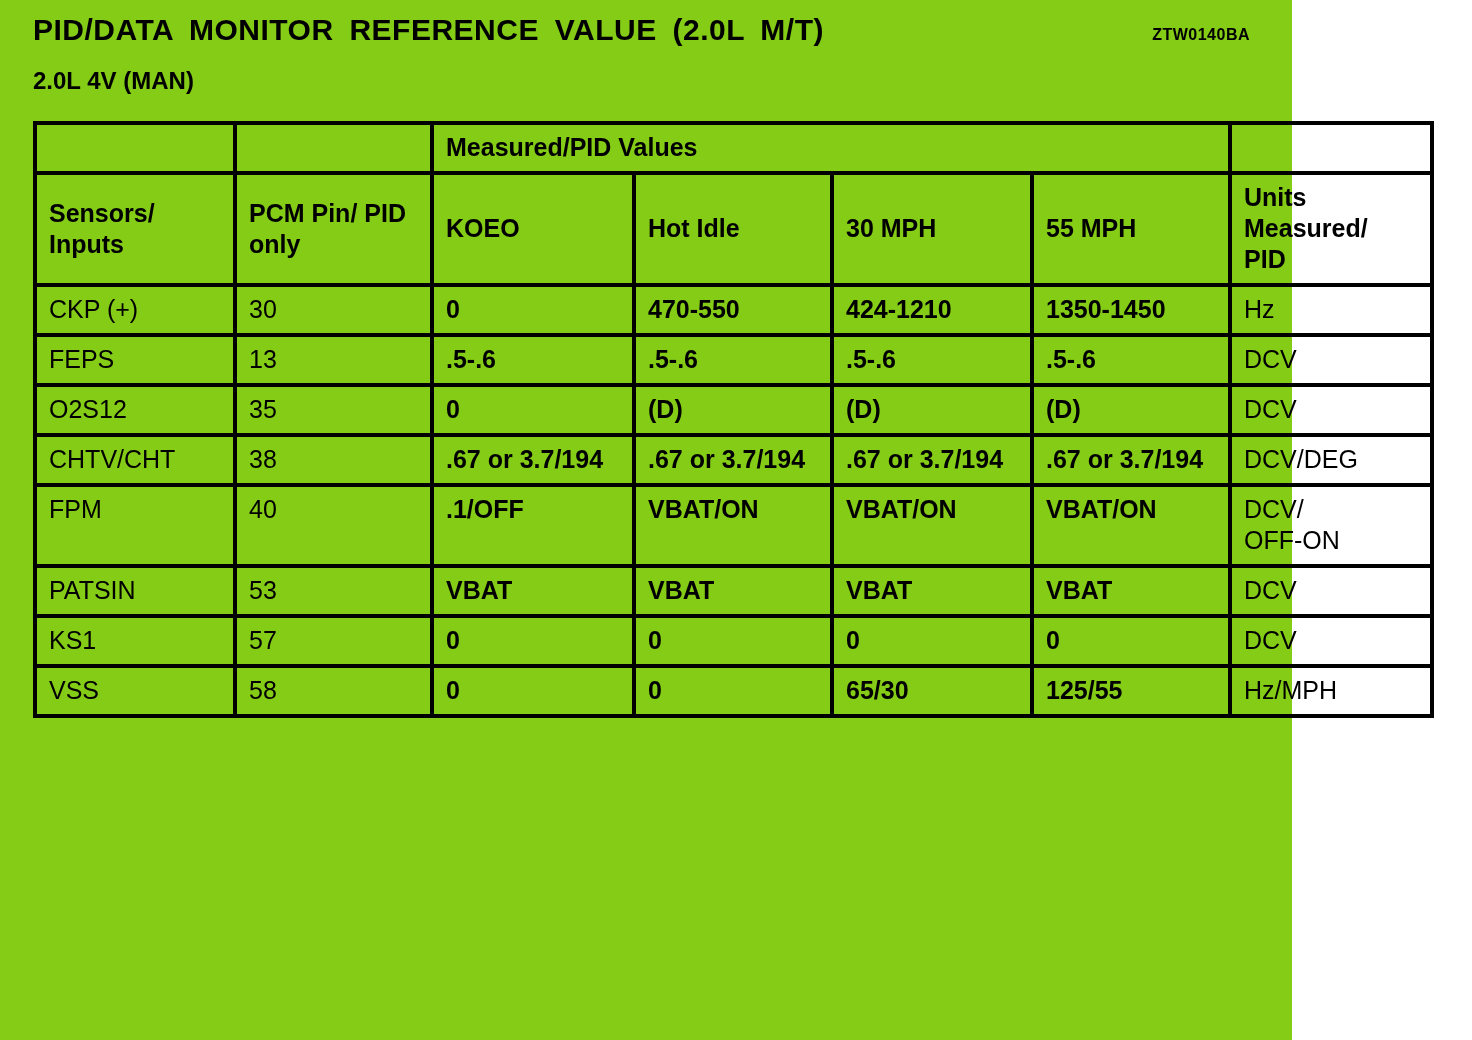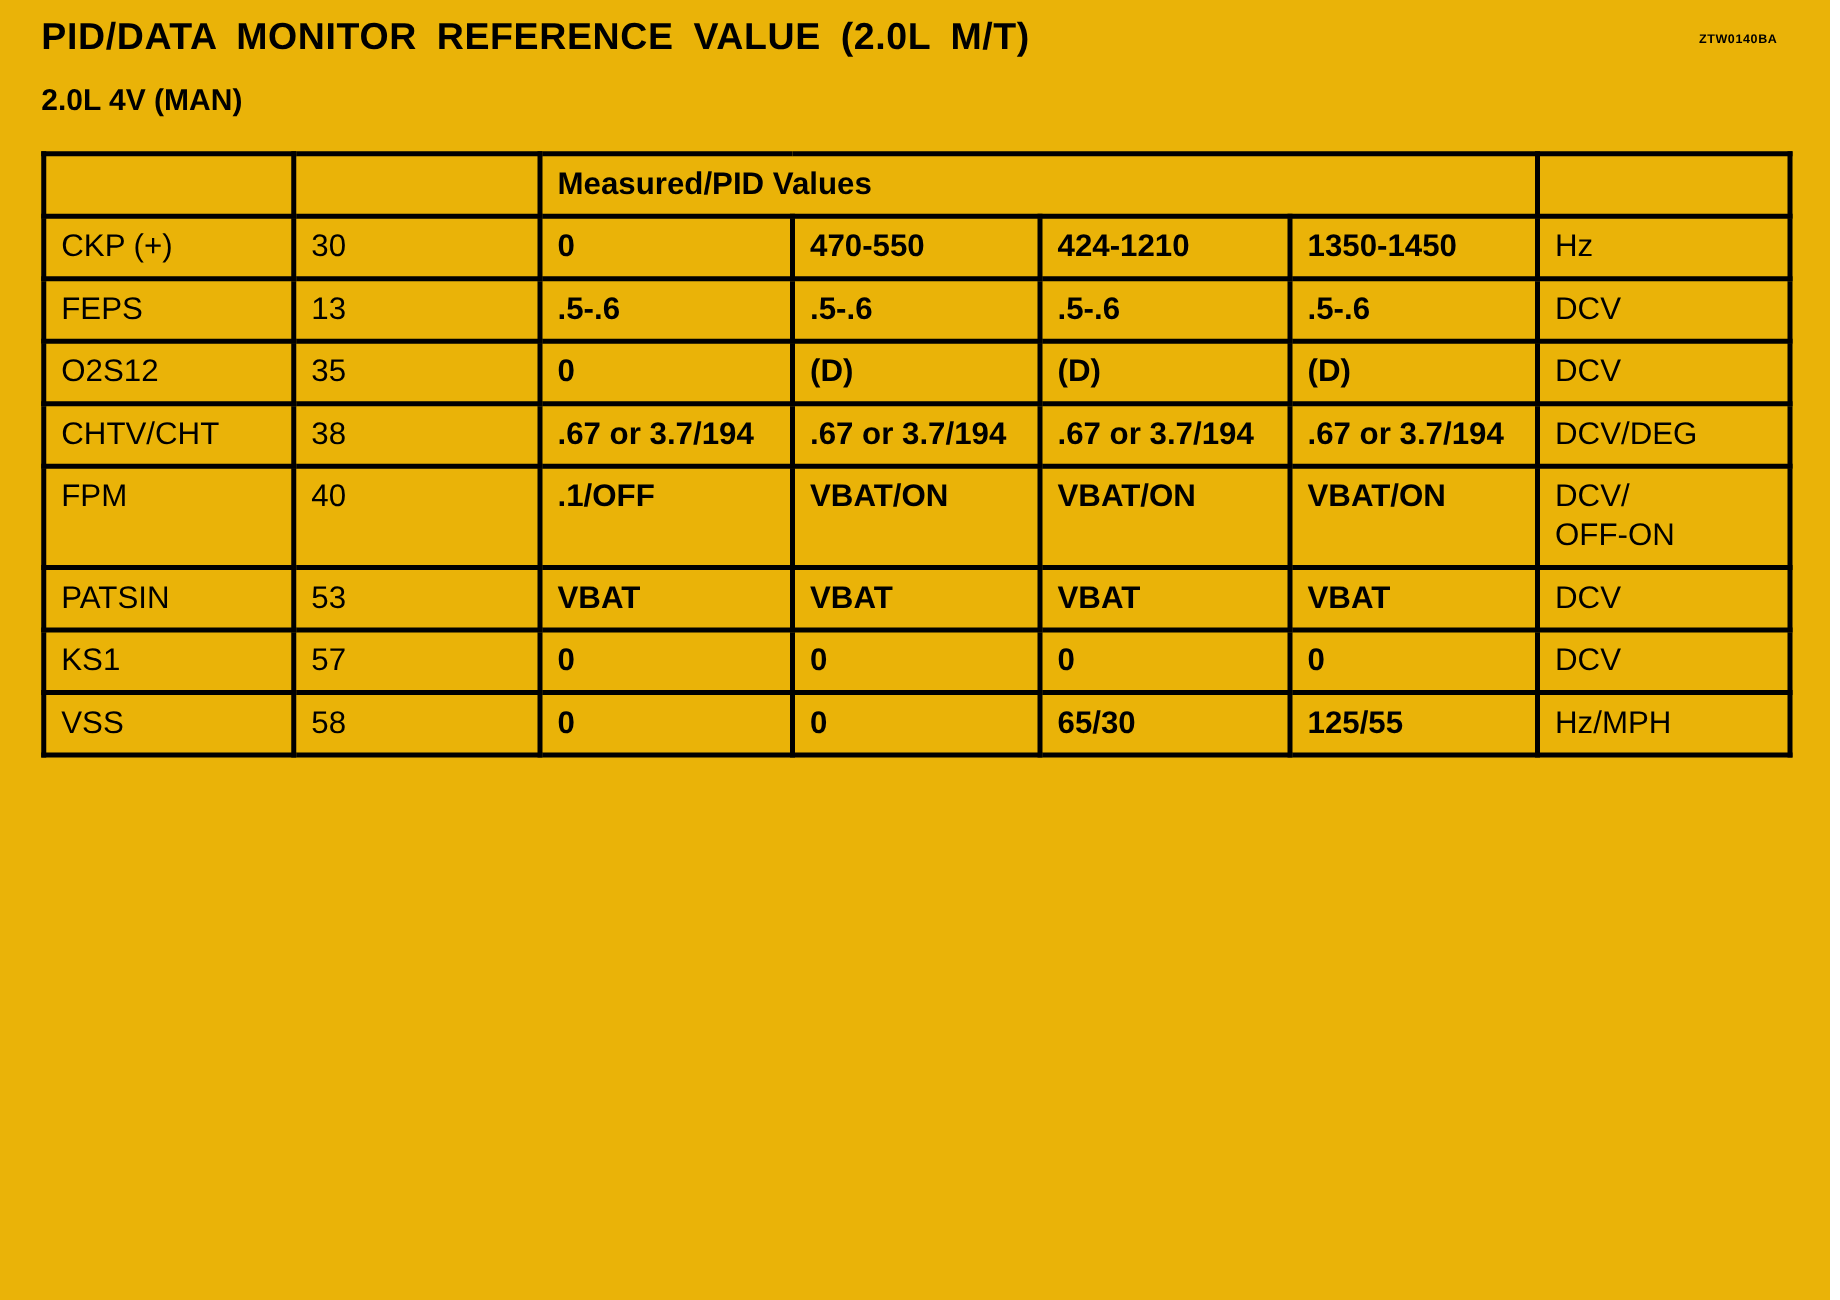--- a/index.html
+++ b/index.html
@@ -6,39 +6,39 @@
   html, body { background: #ffffff; }
   body {
     width: 1472px;
     height: 1040px;
     font-family: "Liberation Sans", sans-serif;
     color: #000;
     overflow: hidden;
   }
   .page {
     position: relative;
-    width: 1464px;
+    width: 1292px;
     height: 1040px;
-    background: #eab308;
+    background: #84cc16;
   }
   .title-row {
     display: flex;
     justify-content: space-between;
     align-items: flex-start;
     padding: 13px 42px 0 33px;
   }
   .doc-title {
     font-size: 30px;
     font-weight: bold;
     letter-spacing: 0.5px;
     word-spacing: 7px;
     white-space: nowrap;
   }
   .doc-code {
-    font-size: 10px;
+    font-size: 16px;
     font-weight: bold;
     letter-spacing: 0.5px;
     margin-top: 13px;
   }
   .subtitle {
     font-size: 24px;
     font-weight: bold;
     margin: 20px 0 0 33px;
   }
   table.pid-table {
@@ -98,20 +98,33 @@
       <col style="width:198px">
       <col style="width:202px">
     </colgroup>
     <thead>
       <tr class="group-header-row">
         <th></th>
         <th></th>
         <th colspan="4">Measured/PID Values</th>
         <th></th>
       </tr>
+      <tr class="column-header-row">
+        <th>Sensors/
+Inputs</th>
+        <th>PCM Pin/ PID
+only</th>
+        <th>KOEO</th>
+        <th>Hot Idle</th>
+        <th>30 MPH</th>
+        <th>55 MPH</th>
+        <th>Units
+Measured/
+PID</th>
+      </tr>
     </thead>
     <tbody id="rows">
         <tr>
     <td>CKP (+)</td>
     <td>30</td>
     <td class="val">0</td>
     <td class="val">470-550</td>
     <td class="val">424-1210</td>
     <td class="val">1350-1450</td>
     <td>Hz</td>

